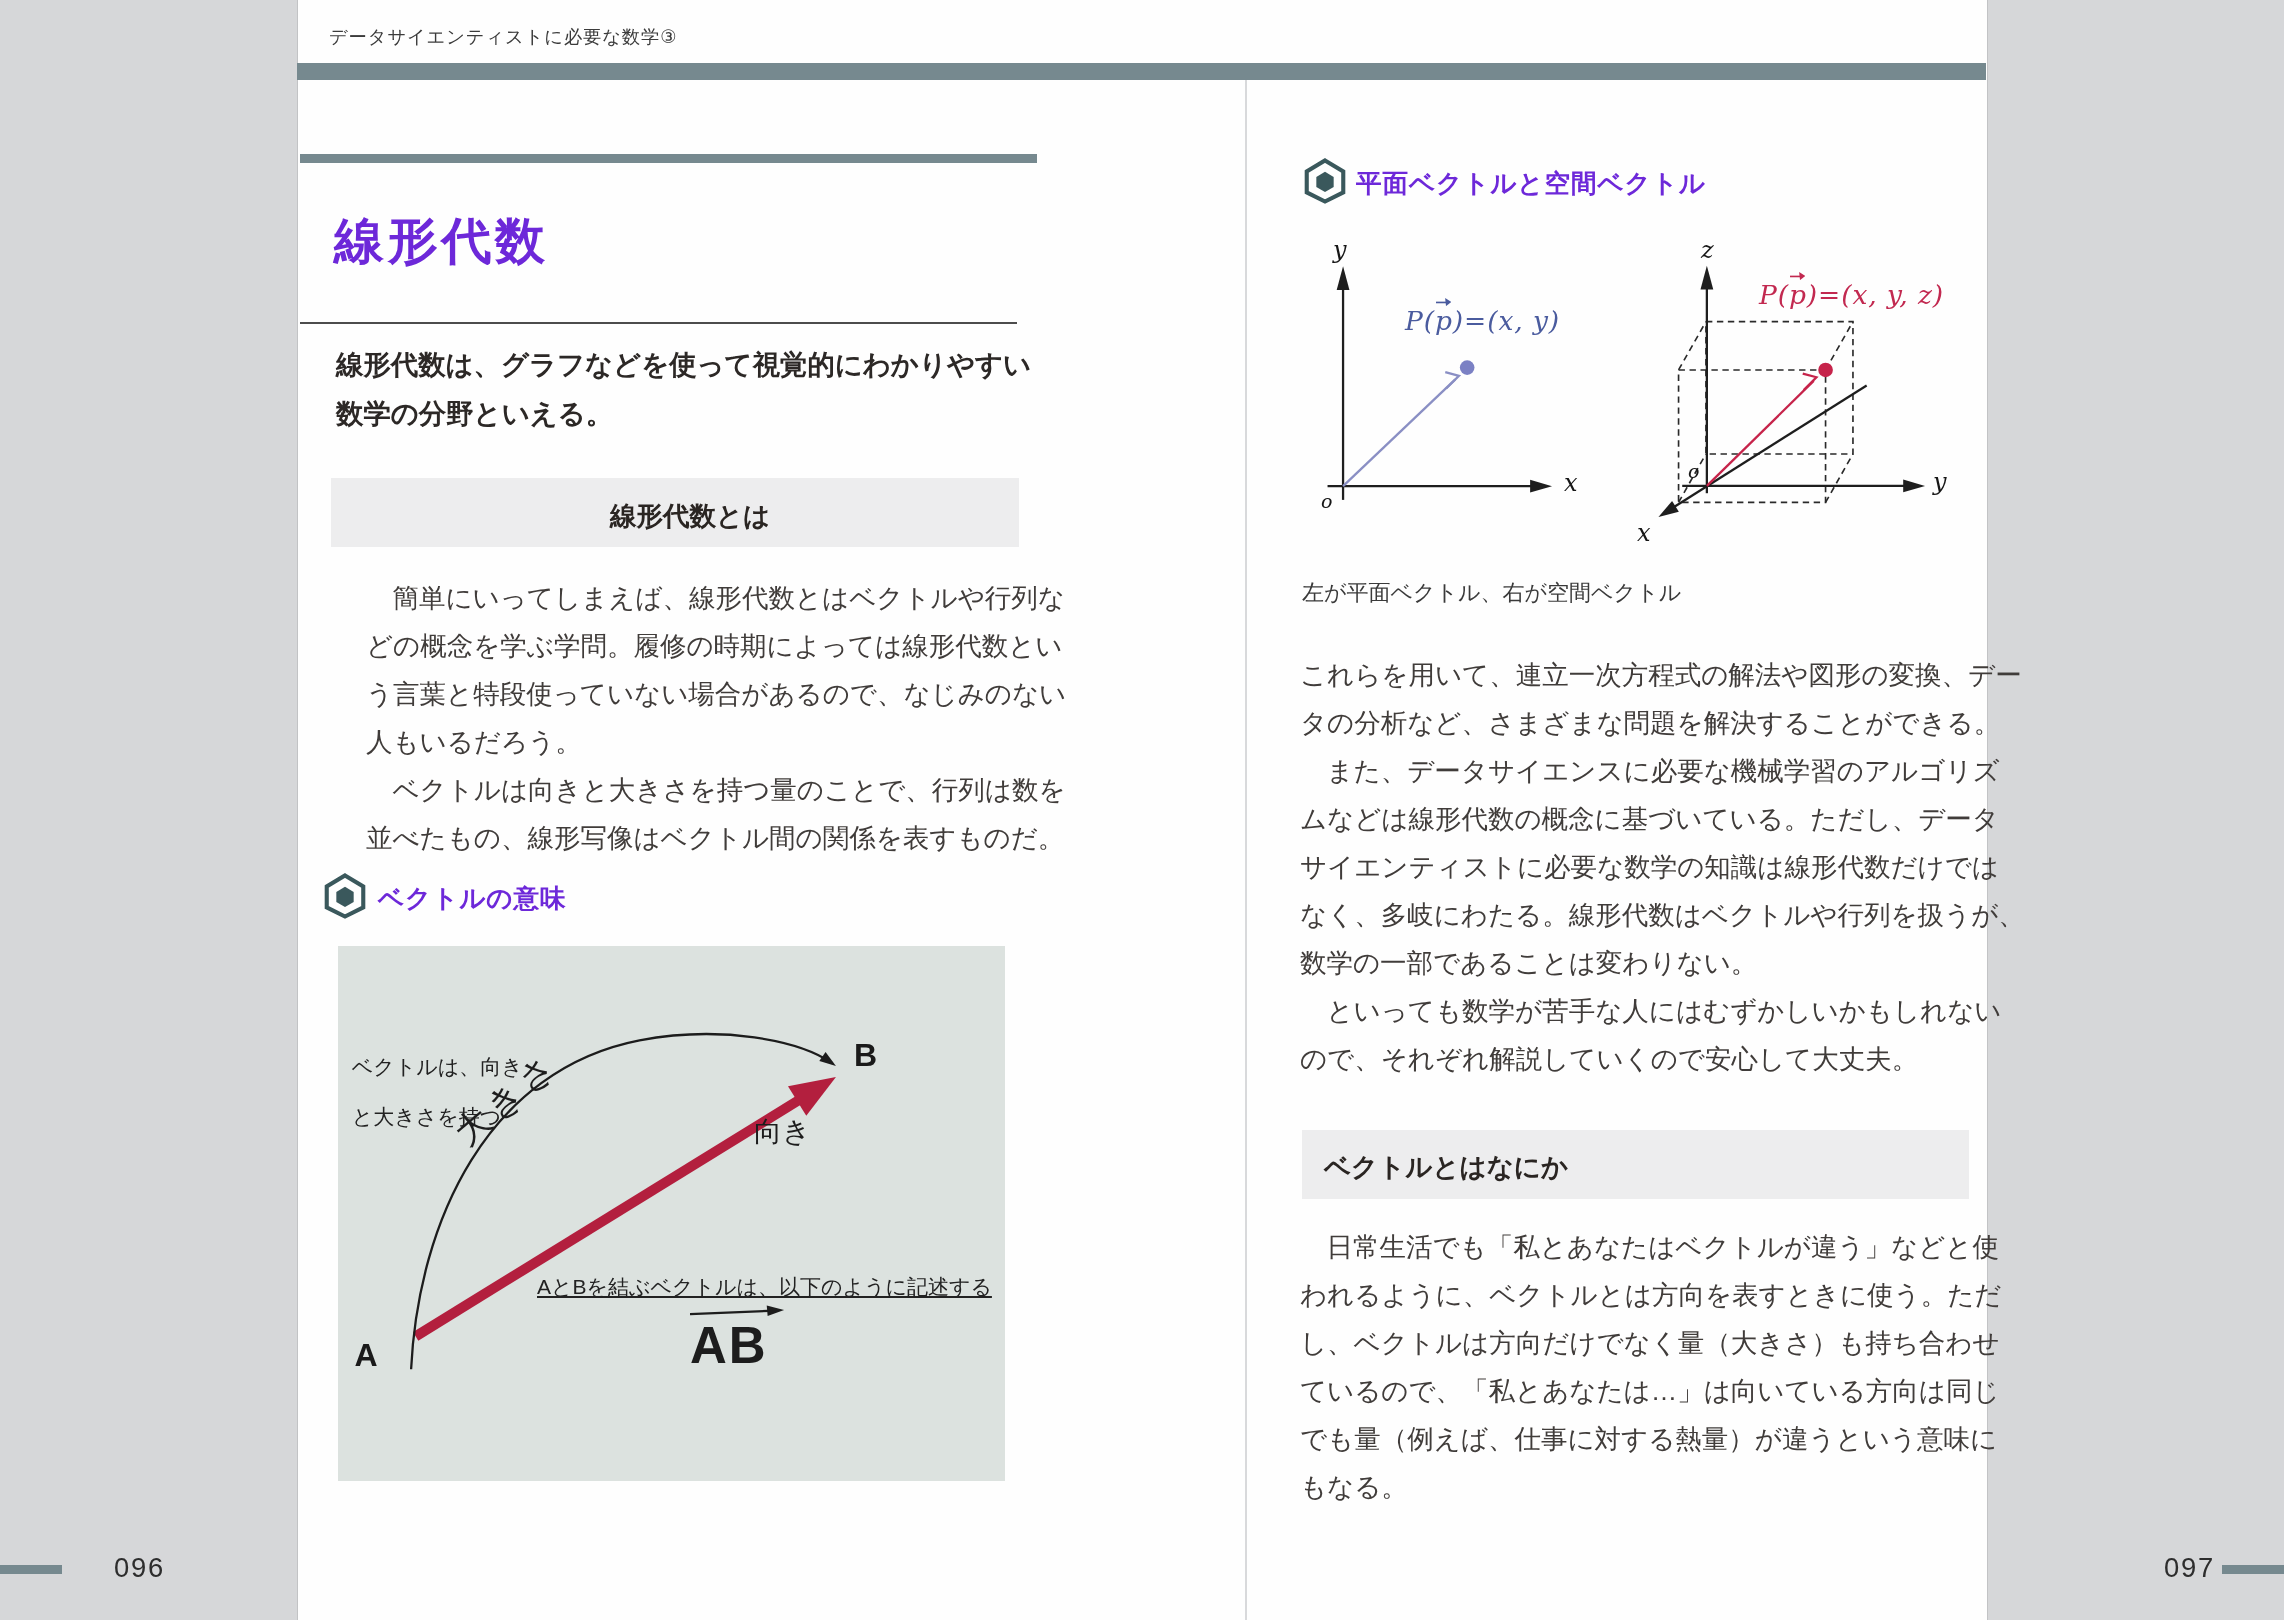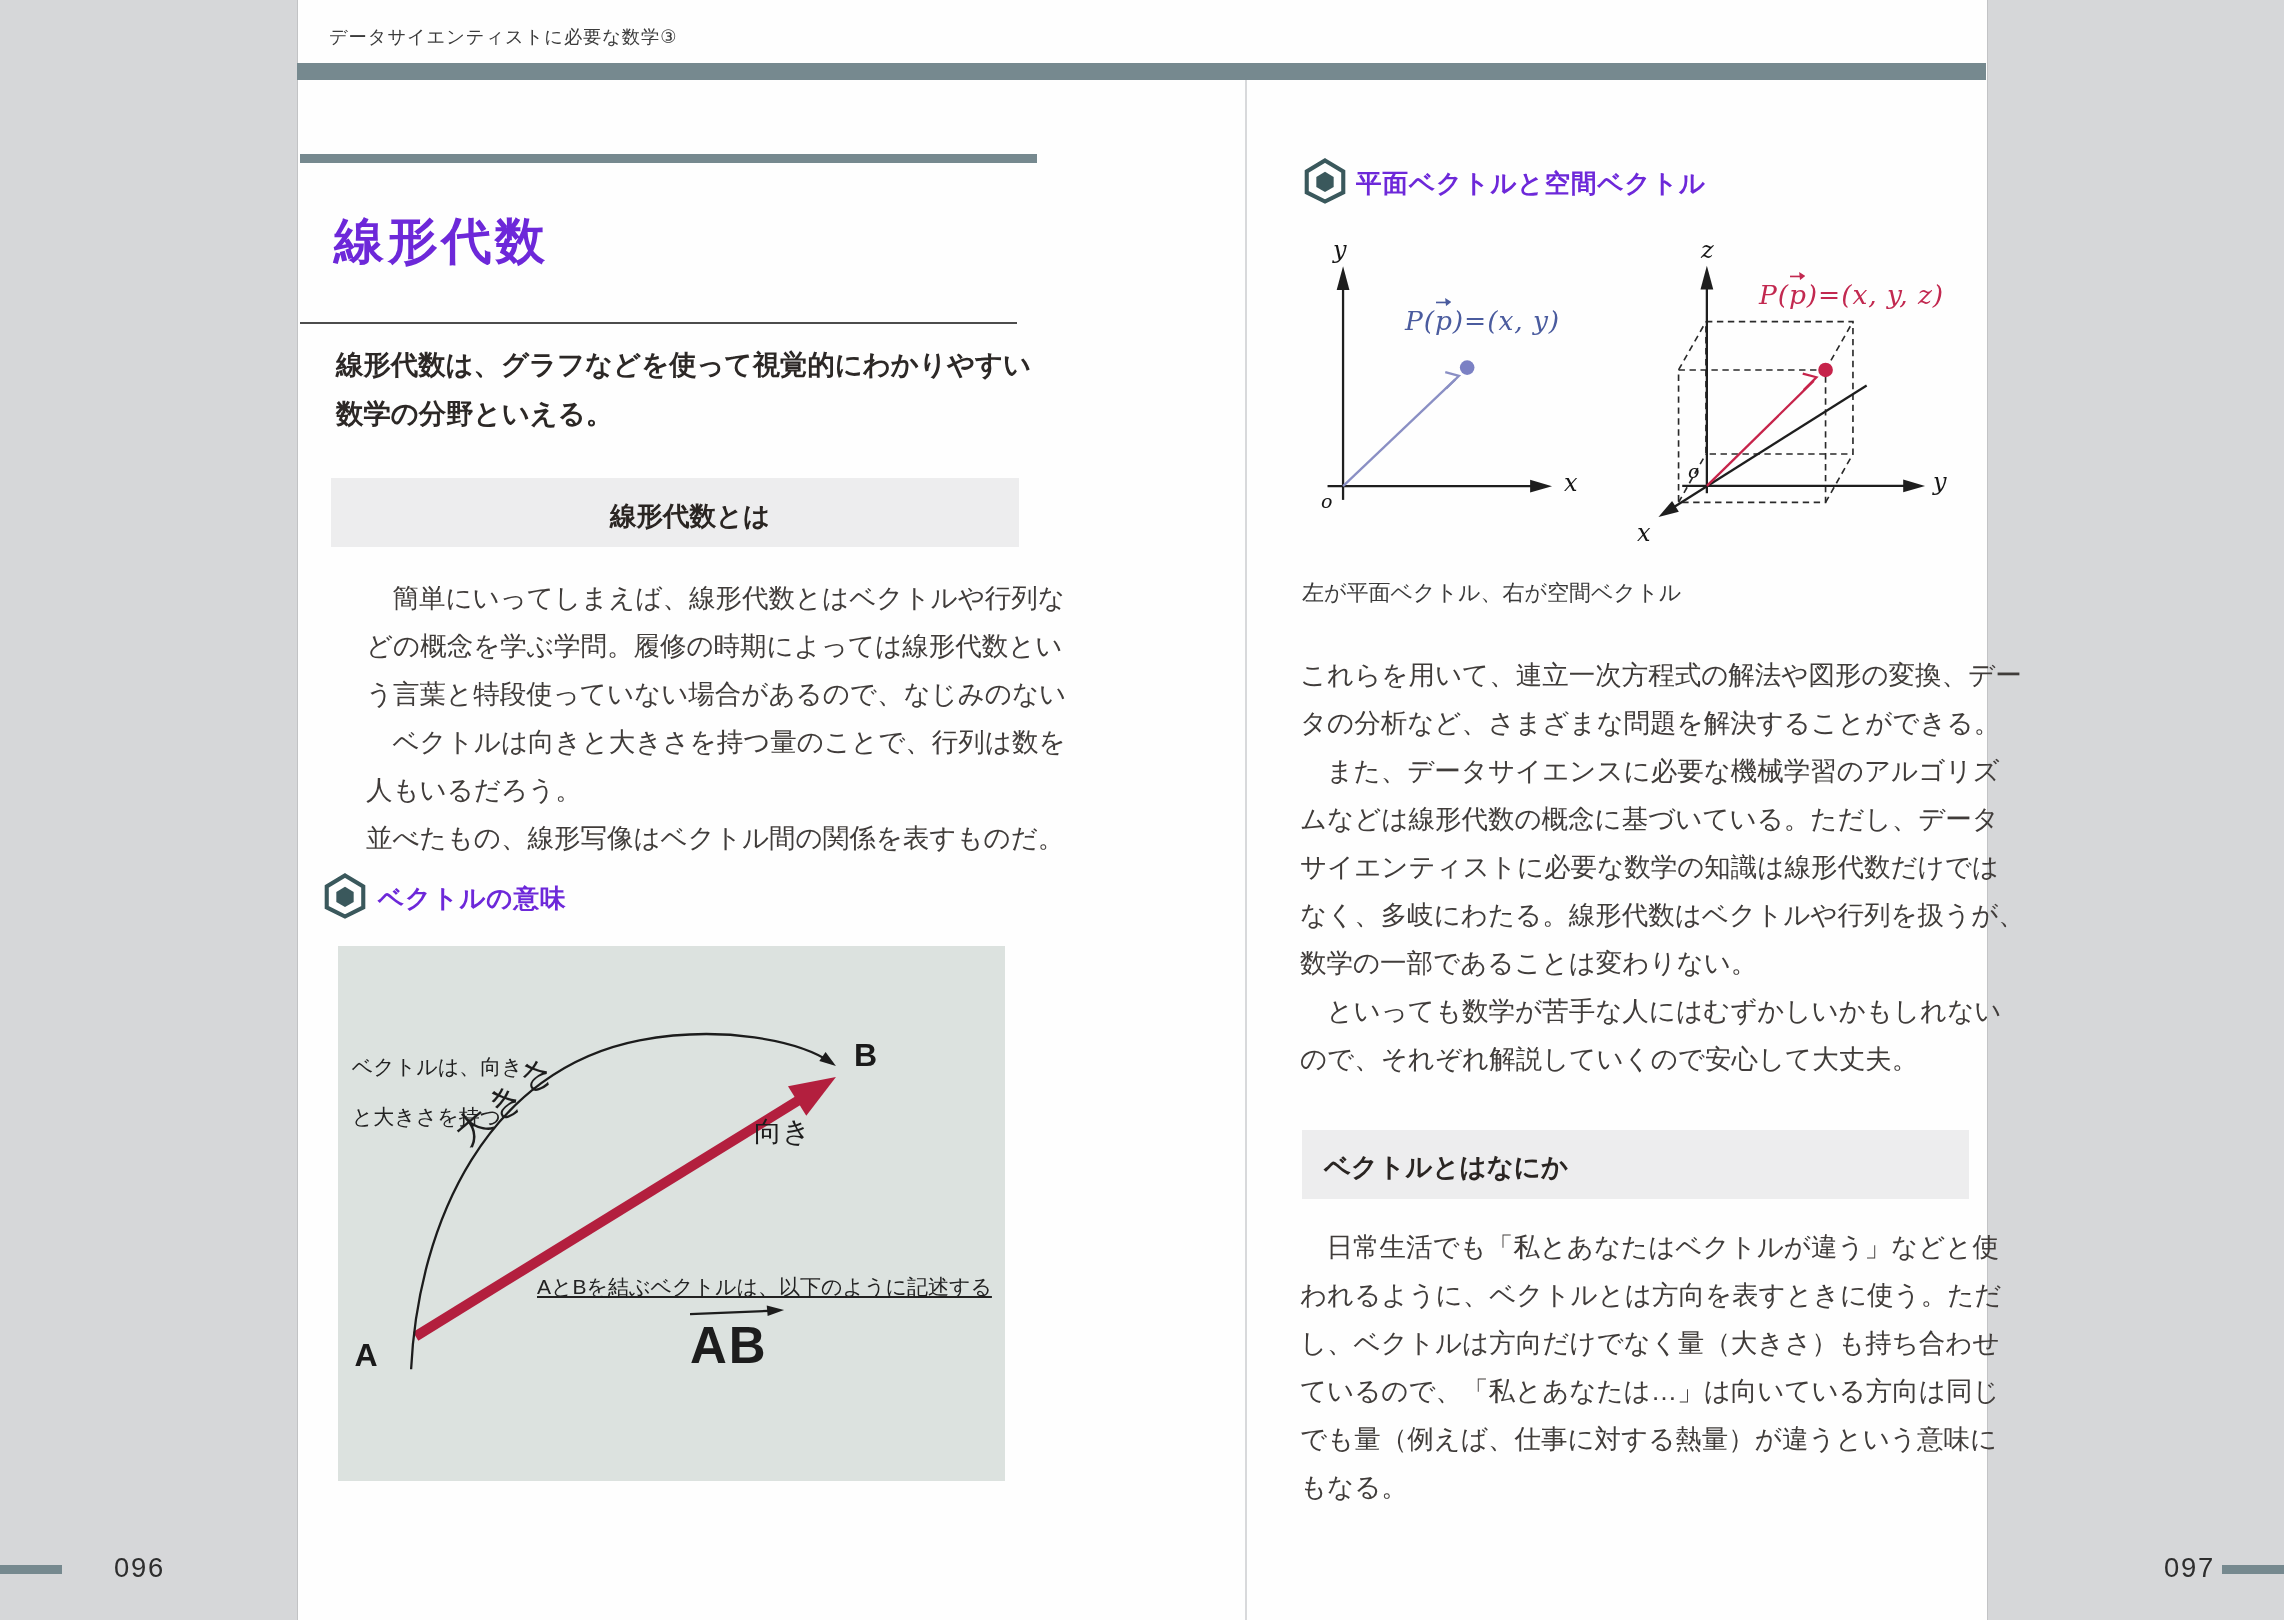--- a/index.html
+++ b/index.html
@@ -61,22 +61,22 @@
   </div>
 
   <div class="abs gray-box" style="left:331px;top:478px;width:688px;height:69px;">
     <div class="box-heading" style="padding:20px 0 0 30px;text-align:center;">線形代数とは</div>
   </div>
 
   <div class="abs body-col" style="left:336px;top:574px;width:694px;margin-left:30px;">
     <div>　簡単にいってしまえば、線形代数とはベクトルや行列な</div>
     <div>どの概念を学ぶ学問。履修の時期によっては線形代数とい</div>
     <div>う言葉と特段使っていない場合があるので、なじみのない</div>
+    <div>人もいるだろう。</div>
     <div>　ベクトルは向きと大きさを持つ量のことで、行列は数を</div>
-    <div>人もいるだろう。</div>
     <div>並べたもの、線形写像はベクトル間の関係を表すものだ。</div>
   </div>
 
   <svg class="abs hexa" style="left:324px;top:873px;" viewBox="0 0 46 50">
     <polygon points="23,2.5 43,14.5 43,37.5 23,47.5 3,37.5 3,14.5" fill="none" stroke="#3a585c" stroke-width="4.5"></polygon>
     <polygon points="23,15 32.5,20.5 32.5,31.5 23,37 13.5,31.5 13.5,20.5" fill="#3a585c"></polygon>
   </svg>
   <div class="abs sec-label" style="left:378px;top:881px;">ベクトルの意味</div>
 
   <div class="abs fig-box">

